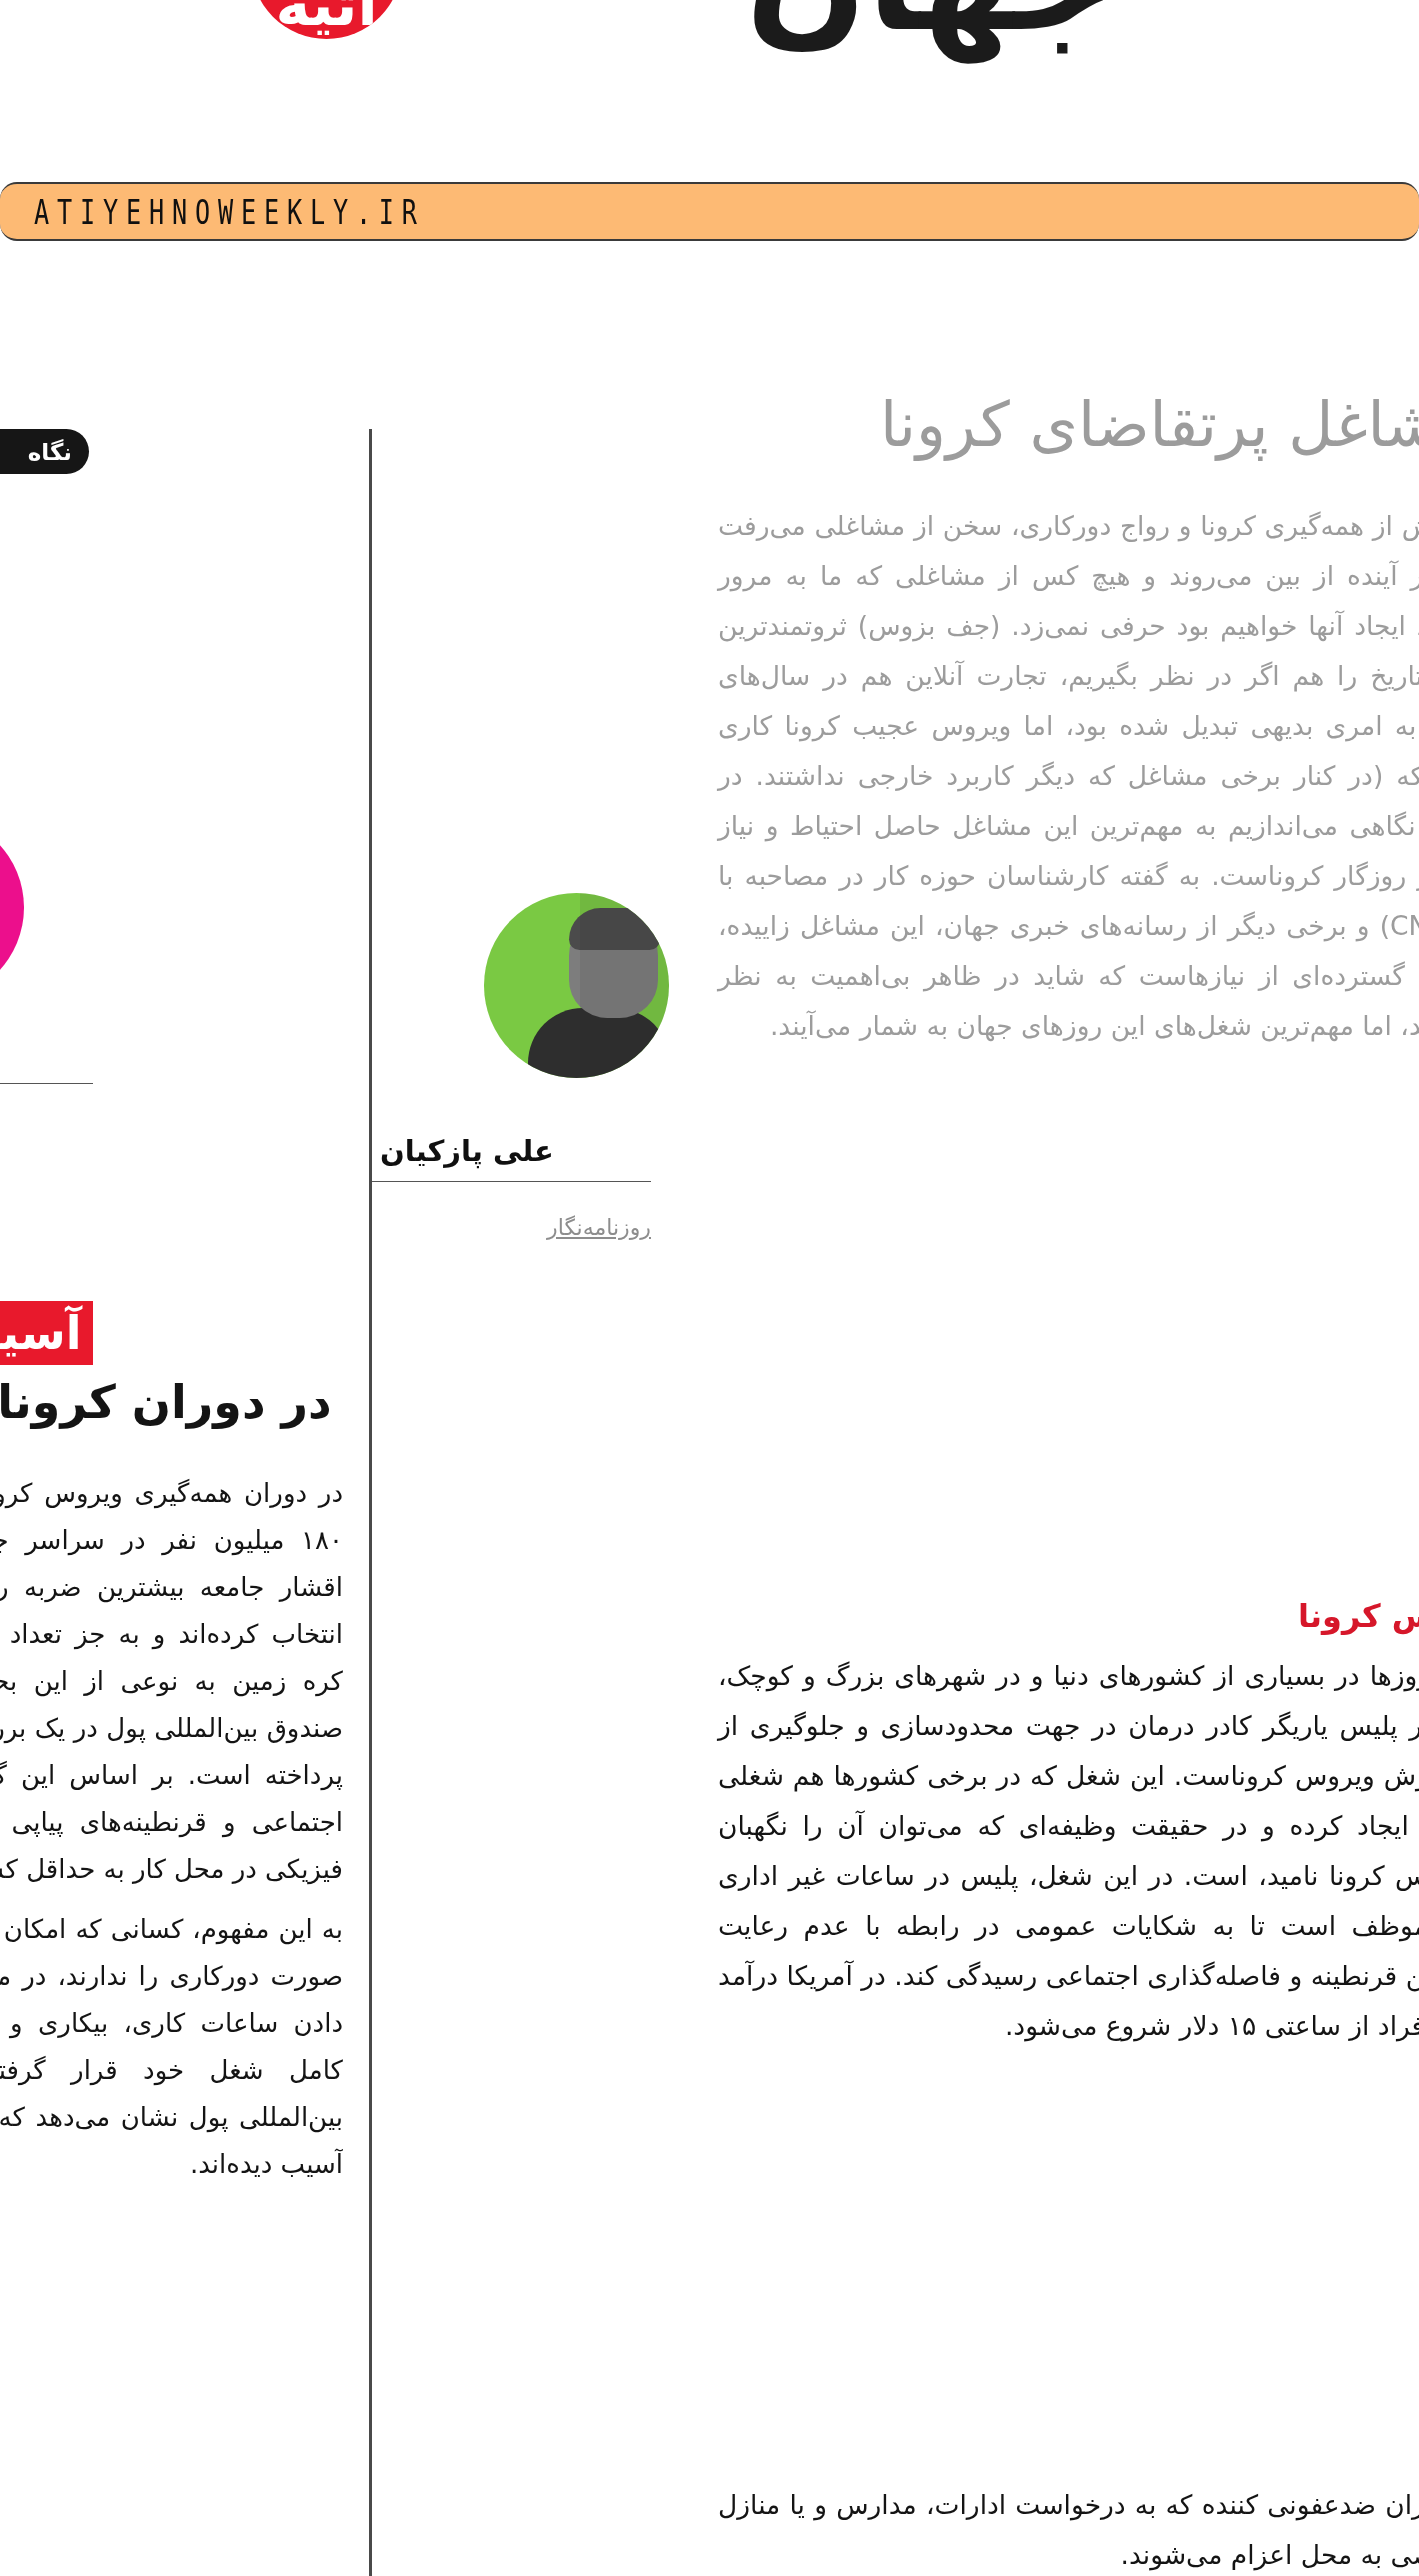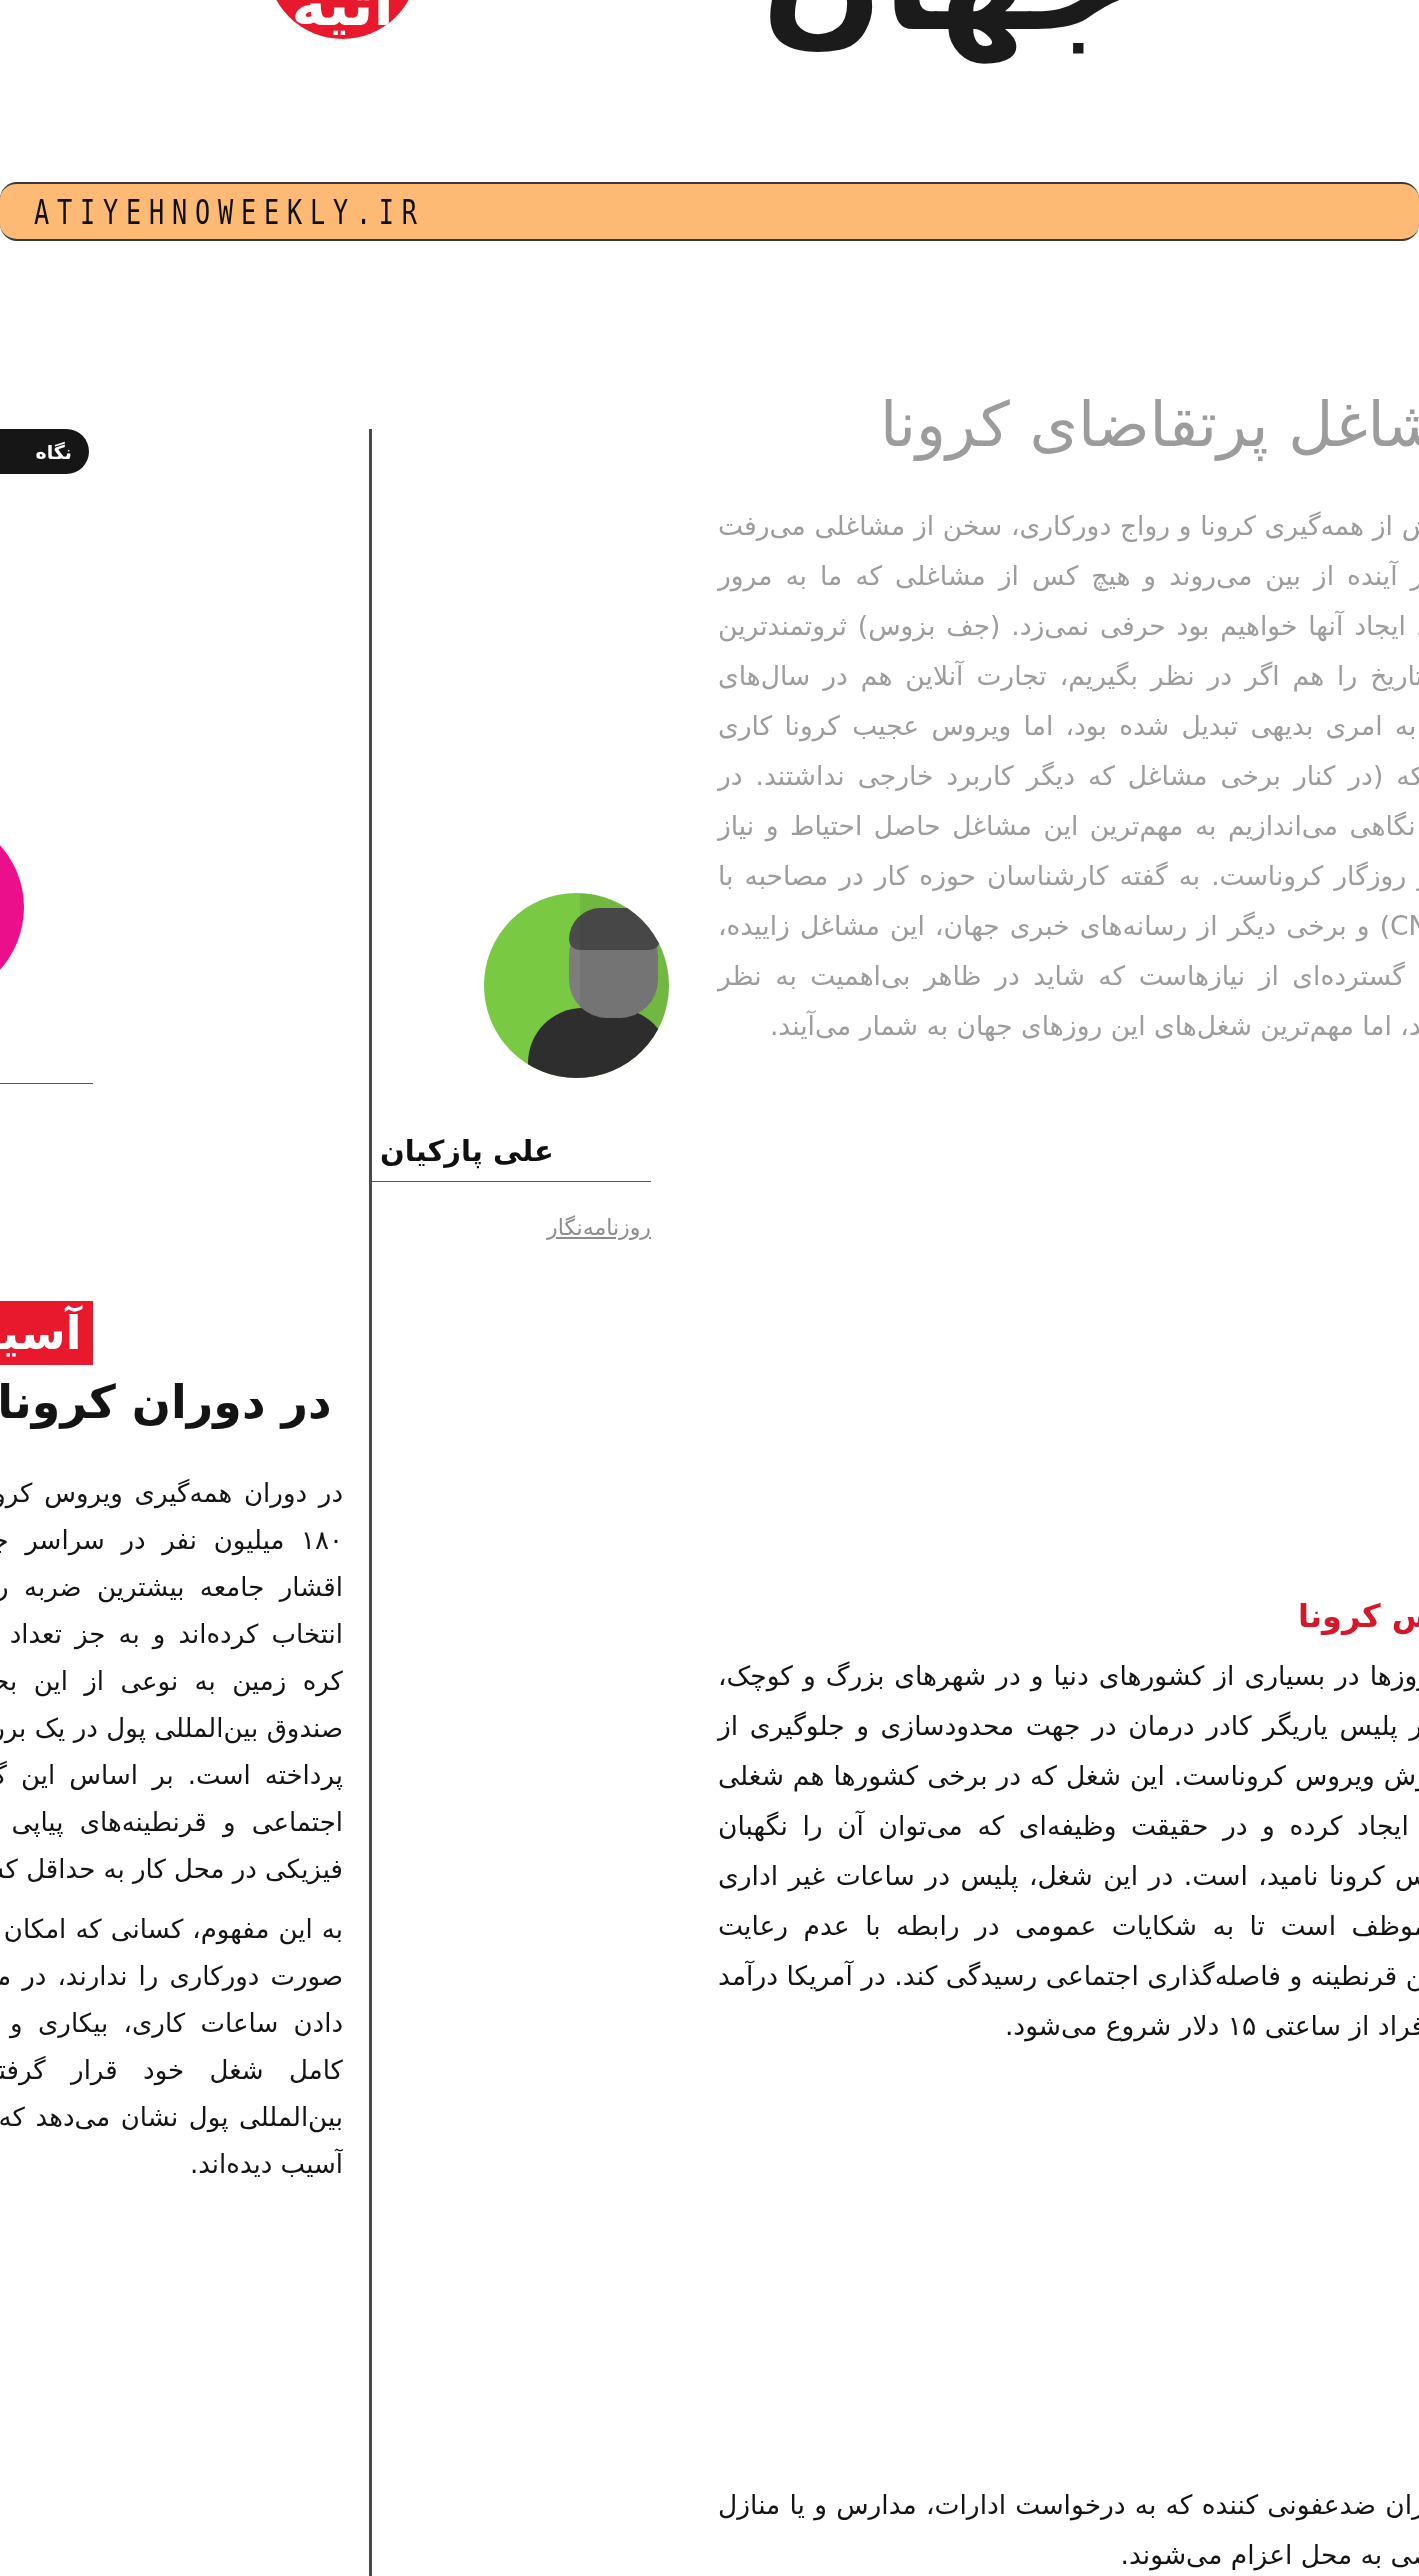--- a/index.html
+++ b/index.html
@@ -16,21 +16,20 @@
     color: #1a1a1a;
   }
 
   
   .masthead {
     position: absolute;
     left: 0; top: 0;
     width: 1190px;
     height: 95px;
     overflow: hidden;
-    margin-left: 16px;
   }
   .masthead-logo {
     position: absolute;
     left: 251px;
     top: -112px;
     width: 151px;
     height: 151px;
     border-radius: 50%;
     background: #e8192c;
     overflow: hidden;
@@ -124,21 +123,21 @@
     height: 45px;
     background: #161616;
     border-radius: 23px;
   }
   .nav-tag .nav-tag-label {
     position: absolute;
     right: 17px;
     top: 50%;
     transform: translateY(-50%);
     color: #ffffff;
-    font-size: 19px;
+    font-size: 23px;
     font-weight: 700;
     white-space: nowrap;
     font-family: "DejaVu Sans", sans-serif;
   }
 
   .avatar-pink {
     position: absolute;
     left: 64px;
     top: 575px;
     width: 185px;

